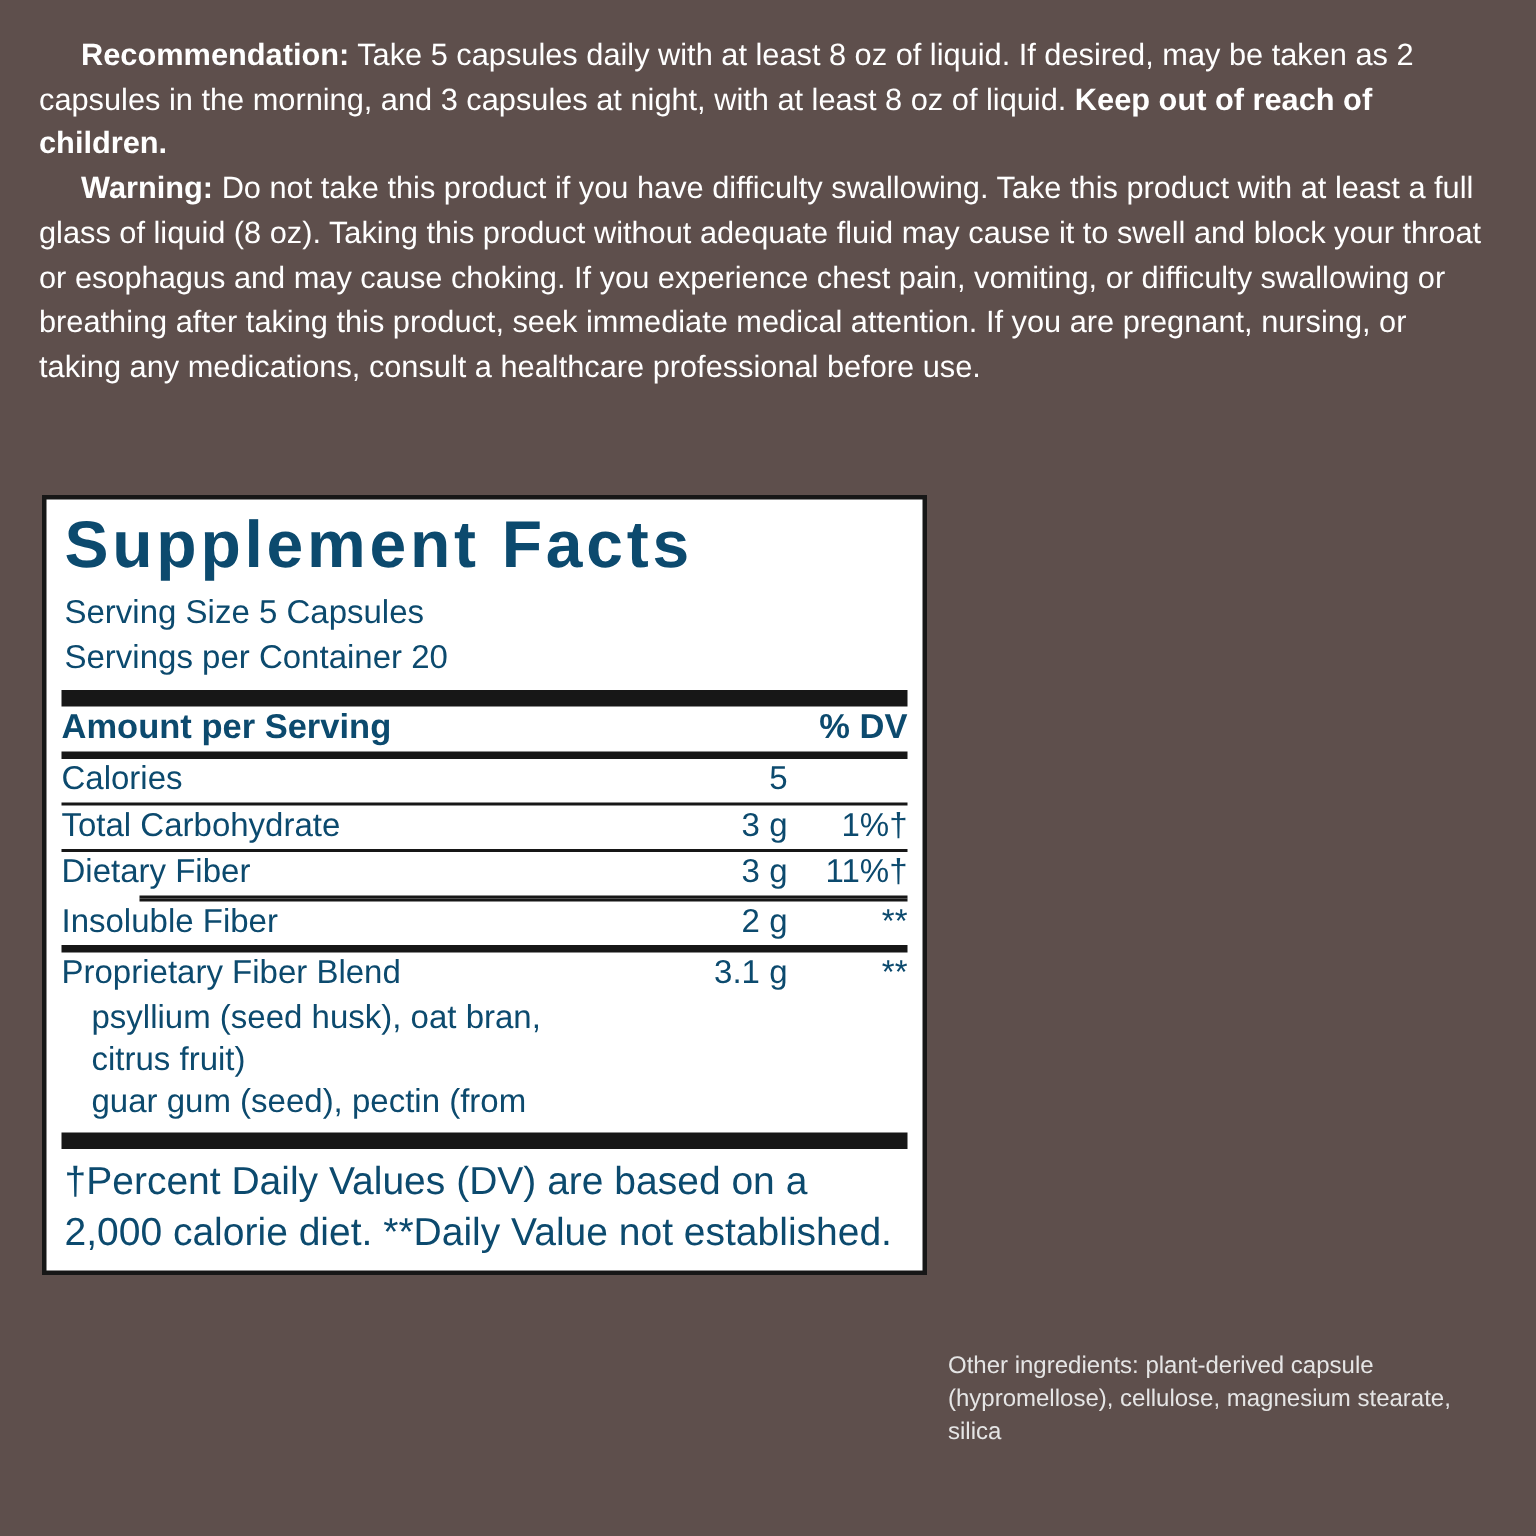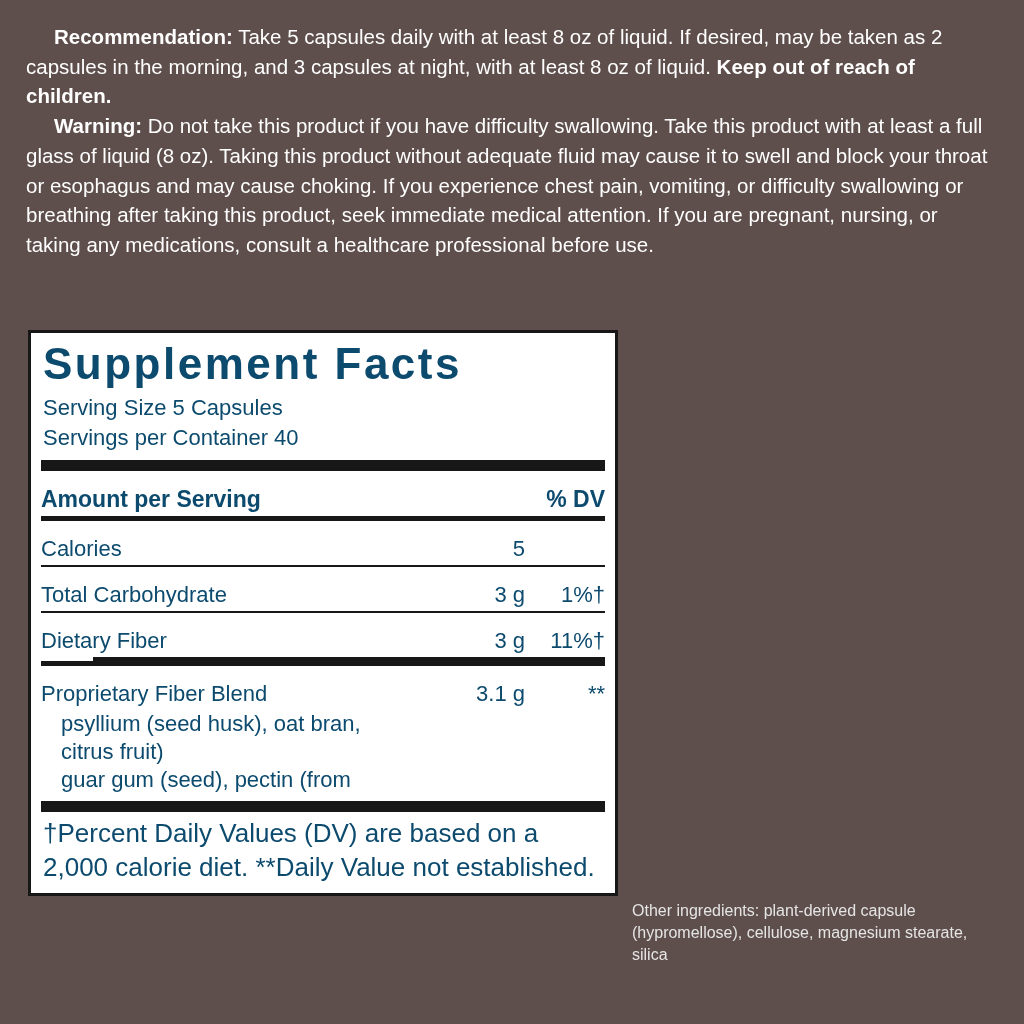--- a/index.html
+++ b/index.html
@@ -86,21 +86,21 @@
     background: #171717;
     margin-left: 52px;
   }
 
   table.nutr {
     width: 100%;
     border-collapse: collapse;
     font-size: 22px;
   }
   table.nutr td {
-    padding: 15px 0 3px 0;
+    padding: 0 0 3px 0;
     vertical-align: baseline;
   }
   td.name { text-align: left; }
   td.amt  { text-align: right; width: 95px; white-space: nowrap; }
   td.dv   { text-align: right; width: 80px; white-space: nowrap; }
   tr.head td {
     font-weight: bold;
     font-size: 23px;
   }
   .indent1 { padding-left: 22px; }
@@ -142,21 +142,21 @@
     <p><span class="lead">Recommendation:</span><span> Take 5 capsules daily with at least 8 oz of liquid. If desired, may be taken as 2 capsules in the morning, and 3 capsules at night, with at least 8 oz of liquid. </span><span class="bold-inline">Keep out of reach of children.</span></p>
     <p><span class="lead">Warning:</span><span> Do not take this product if you have difficulty swallowing. Take this product with at least a full glass of liquid (8 oz). Taking this product without adequate fluid may cause it to swell and block your throat or esophagus and may cause choking. If you experience chest pain, vomiting, or difficulty swallowing or breathing after taking this product, seek immediate medical attention. If you are pregnant, nursing, or taking any medications, consult a healthcare professional before use.</span></p>
   </div>
 
   <div class="facts-wrap">
     <div class="facts">
 
       <div class="facts-title">Supplement Facts</div>
 
       <div class="serving">Serving Size 5 Capsules</div>
-      <div class="serving">Servings per Container 40</div>
+      <div class="serving">Servings per Container 20</div>
 
       <div class="rule-thick"></div>
 
       <table class="nutr">
         <tbody>
             <tr class="head">
           <td class="name">Amount per Serving</td>
           <td class="amt"></td>
           <td class="dv">% DV</td>
         </tr>
@@ -192,20 +192,29 @@
           <td class="name indent1">Dietary Fiber</td>
           <td class="amt">3 g</td>
           <td class="dv">11%†</td>
         </tr>
       </tbody>
         </table>
       <div class="rule-hair"></div>
 
       <div class="rule-hair"></div>
 
+      <table class="nutr">
+        <tbody>
+            <tr>
+          <td class="name indent2">Insoluble Fiber</td>
+          <td class="amt">2 g</td>
+          <td class="dv">**</td>
+        </tr>
+      </tbody>
+        </table>
 
       <div class="rule-med"></div>
 
       <table class="nutr">
         <tbody>
             <tr>
           <td class="name">Proprietary Fiber Blend</td>
           <td class="amt">3.1 g</td>
           <td class="dv">**</td>
         </tr>

